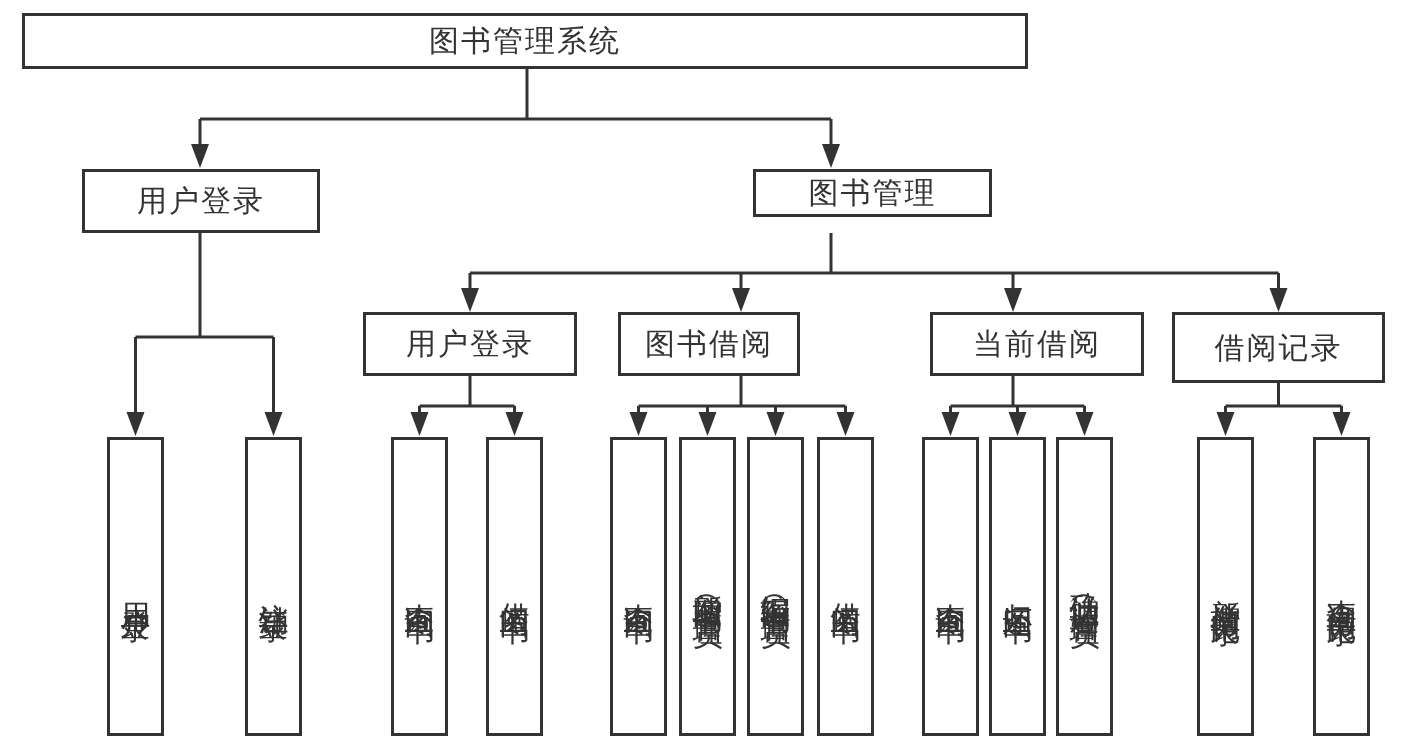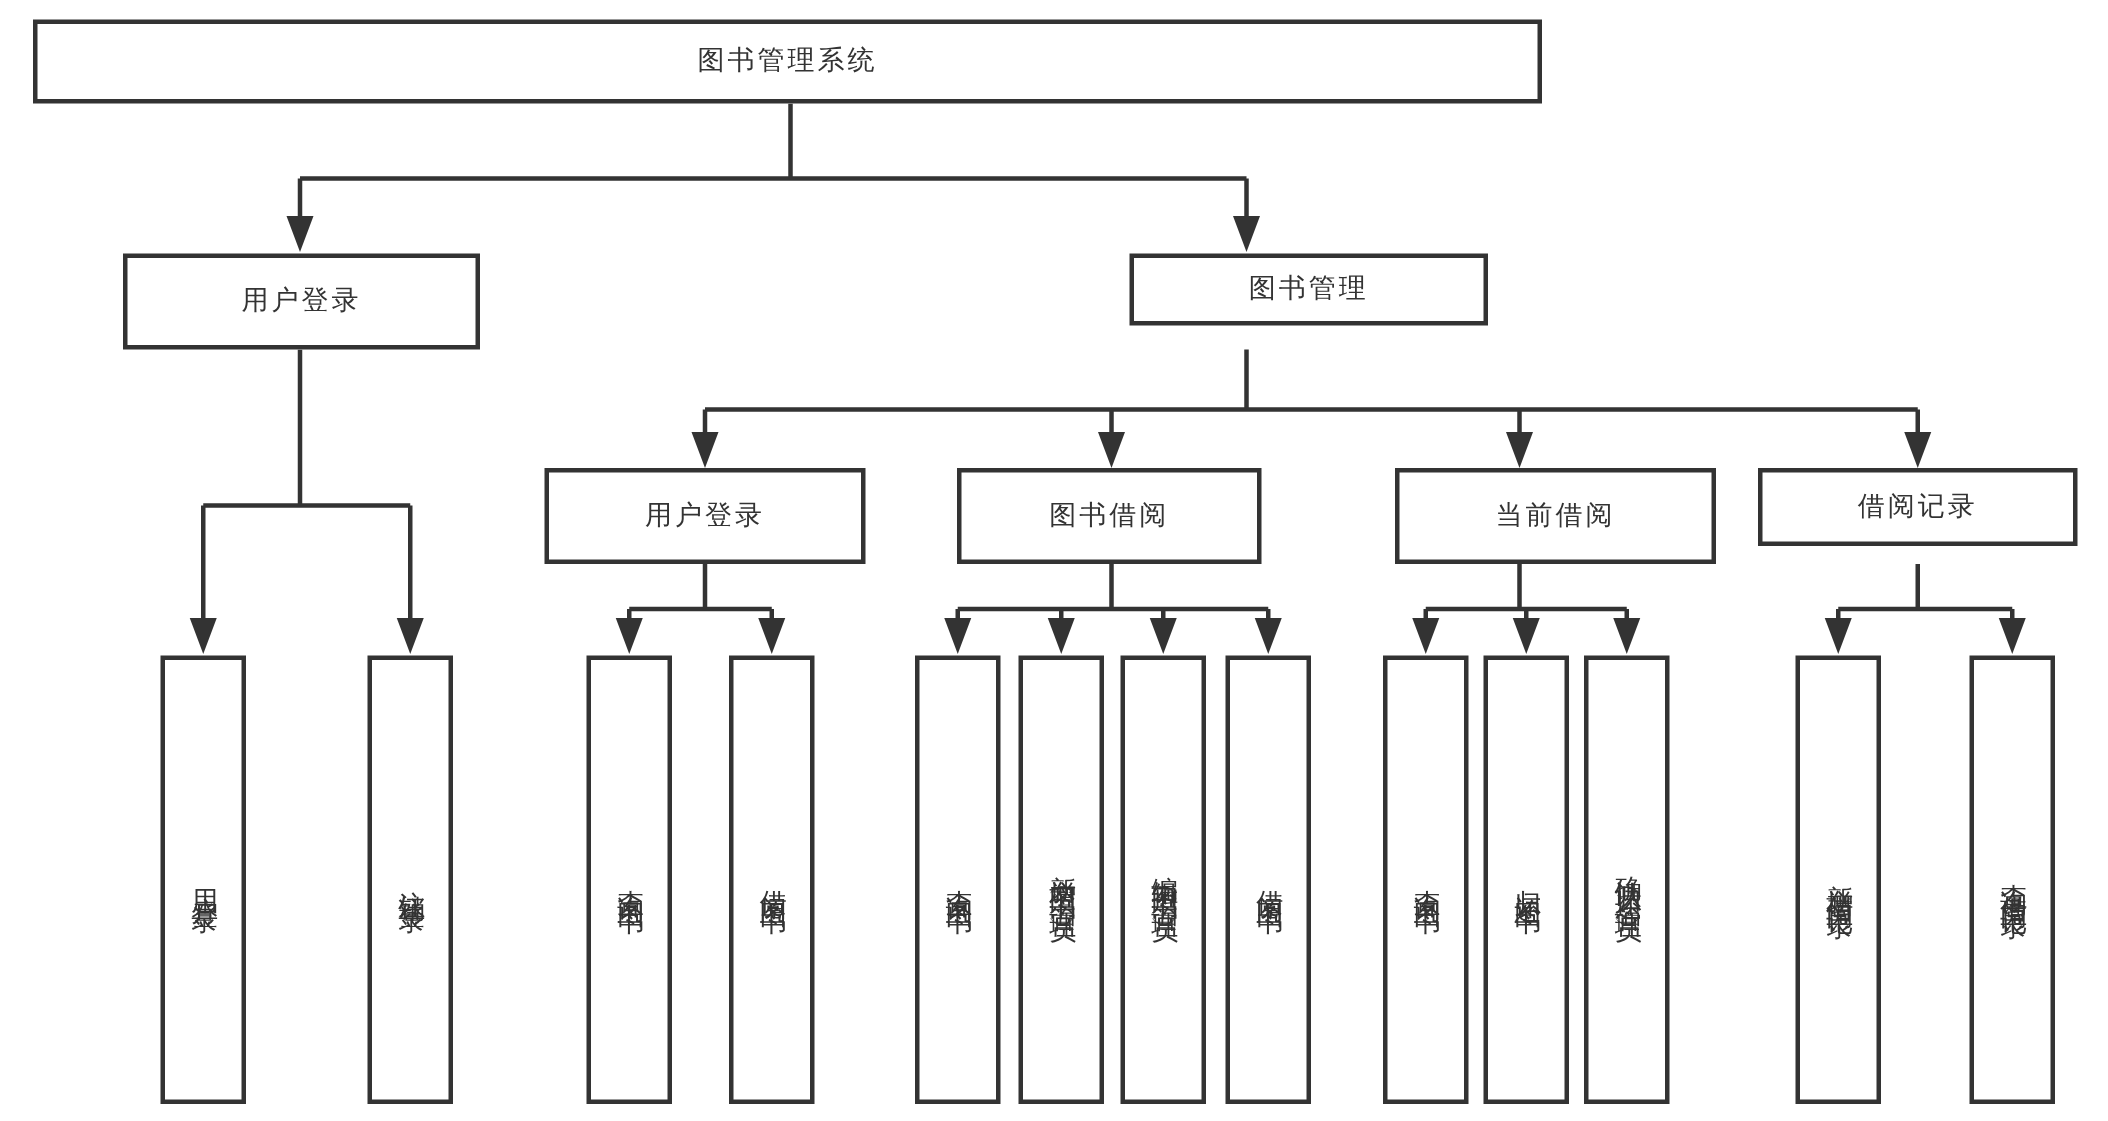--- a/index.html
+++ b/index.html
@@ -21,21 +21,21 @@
   .box {
     position: absolute;
     box-sizing: border-box;
     background: #ffffff;
     border: 3px solid #333333;
     display: flex;
     align-items: center;
     justify-content: center;
   }
   .box span {
-    font-size: 18px;
+    font-size: 30px;
     letter-spacing: 2px;
     color: #333333;
     white-space: nowrap;
     line-height: 1;
   }
   .box.v span {
     writing-mode: vertical-rl;
     text-orientation: mixed;
     letter-spacing: 4px;
     white-space: normal;
@@ -120,27 +120,27 @@
   <div class="box h" style="left:82px;top:169px;width:238px;height:64px">
     <span>用户登录</span>
   </div>
   <div class="box h" style="left:753px;top:169px;width:239px;height:48px">
     <span>图书管理</span>
   </div>
 
   <div class="box h" style="left:363px;top:312px;width:214px;height:64px">
     <span>用户登录</span>
   </div>
-  <div class="box h" style="left:638px;top:312px;width:203px;height:64px">
+  <div class="box h" style="left:618px;top:312px;width:182px;height:64px">
     <span>图书借阅</span>
   </div>
   <div class="box h" style="left:930px;top:312px;width:214px;height:64px">
     <span>当前借阅</span>
   </div>
-  <div class="box h" style="left:1172px;top:312px;width:213px;height:52px">
+  <div class="box h" style="left:1172px;top:312px;width:213px;height:71px">
     <span>借阅记录</span>
   </div>
 
   <div class="box v" style="left:107px;top:437px;width:57px;height:299px">
     <span>用户登录</span>
   </div>
   <div class="box v" style="left:245px;top:437px;width:57px;height:299px">
     <span>注销登录</span>
   </div>
 

